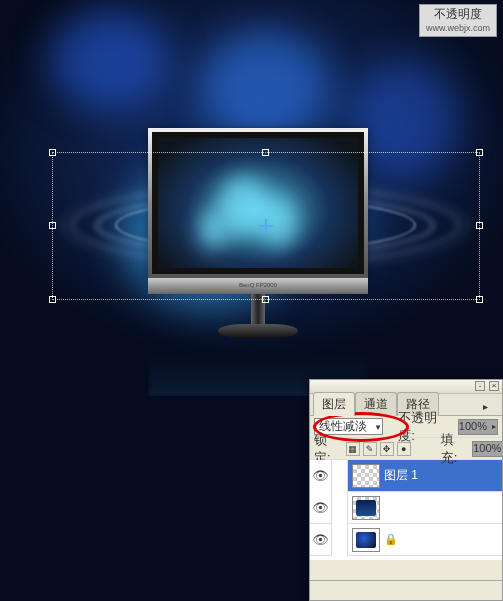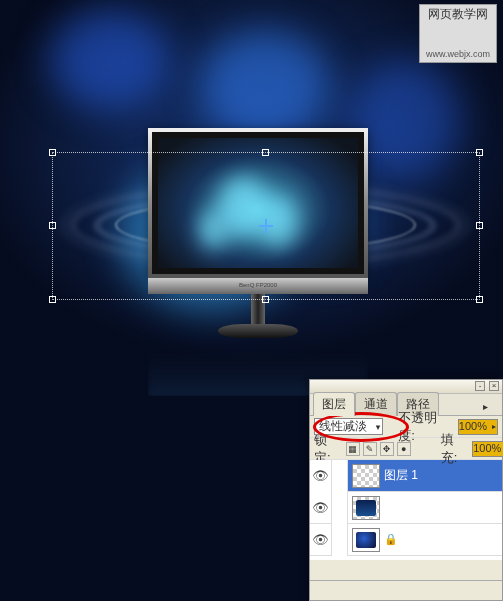--- a/index.html
+++ b/index.html
@@ -1,20 +1,20 @@
 <!DOCTYPE html>
 <html><head>
 <meta charset="utf-8">
 <style>
 * { margin: 0; padding: 0; box-sizing: border-box; }
 body { font-family: "SimSun", sans-serif; background: #0a0e1e; width: 503px; height: 601px; overflow: hidden; position: relative; }
 
 
 .watermark { position: absolute; top: 4px; right: 6px; background: #ddd; border: 1px solid #999; padding: 2px 6px; font-size: 12px; line-height: 1.3; color: #333; text-align: center; }
-.watermark .url { font-size: 9px; color: #555; margin-top: 26px; }
+.watermark .url { font-size: 9px; color: #555; }
 
 
 .canvas { position: absolute; inset: 0; background: radial-gradient(ellipse 400px 300px at 250px 150px, rgba(50,120,255,0.4), rgba(10,25,70,0.1) 70%), #050a1a; }
 
 
 .blob { position: absolute; border-radius: 50%; filter: blur(18px); }
 .b1 { left: 50px; top: 10px; width: 120px; height: 100px; background: rgba(40,100,240,0.5); }
 .b2 { left: 200px; top: 30px; width: 130px; height: 110px; background: rgba(50,130,255,0.5); }
 .b3 { left: 350px; top: 60px; width: 110px; height: 120px; background: rgba(40,100,240,0.4); }
 .b4 { left: 120px; top: 160px; width: 180px; height: 150px; background: rgba(60,180,255,0.5); }
@@ -58,21 +58,21 @@
 .panel-top { height: 14px; background: linear-gradient(#f8f6ee,#e1ddc9); border-bottom: 1px solid #bbb; display:flex; justify-content:flex-end; gap:4px; padding:0 3px; }
 .wbtn { width:10px; height:10px; margin-top:1px; border:1px solid #888; background:#e8e5d6; font-size:8px; line-height:8px; text-align:center; cursor:pointer; }
 .tabs { display:flex; height:22px; background:#e8e5d6; border-bottom:1px solid #aaa; align-items:flex-end; padding:0 3px; gap:0; }
 .tab { padding:3px 8px; font-size:12px; border:1px solid #aaa; border-bottom:none; background:#ddd9c8; border-radius:3px 3px 0 0; margin-bottom:-1px; cursor:pointer; }
 .tab.active { background:#ece9d8; position:relative; z-index:1; }
 .tabs .sp { flex:1; }
 .menubtn { width:16px; height:14px; cursor:pointer; font-size:10px; }
 .row { display:flex; align-items:center; height:22px; padding:0 4px; gap:15px; border-bottom:1px solid #ddd; }
 .blend-select { position:relative; width:84px; height:17px; border:1px solid #888; background:#fff; display:flex; align-items:center; padding:0 4px; font-size:12px; cursor:pointer; }
 .blend-select .arrow { position:absolute; right:2px; font-size:9px; }
-.pct-input { width:42px; height:16px; border:1px solid #888; background:#eab308; font-size:11px; text-align:right; padding-right:10px; position:relative; }
+.pct-input { width:42px; height:16px; border:1px solid #888; background:#a3a3a3; font-size:11px; text-align:right; padding-right:10px; position:relative; }
 .pct-input .arrow { position:absolute; right:1px; top:2px; font-size:8px; }
 .label { font-size:13px; }
 .lock-icons { display:flex; gap:3px; }
 .lock-icons span { width:14px; height:14px; border:1px solid #aaa; font-size:9px; text-align:center; line-height:12px; cursor:pointer; }
 .layers { background:#fff; height:100px; overflow:auto; }
 .layer { display:flex; align-items:center; height:32px; border-bottom:1px solid #ddd; }
 .layer.selected { background:#3d6fcd; color:#fff; }
 .eye { width:22px; height:32px; border-right:1px solid #ddd; display:flex; align-items:center; justify-content:center; cursor:pointer; font-size:13px; color:#444; }
 .layer.selected .eye { color:#444; background:#fff; }
 .linkcol { width:16px; height:32px; border-right:1px solid #ddd; background:#fff; }
@@ -125,21 +125,21 @@
     <div class="handle h-ml"></div>
     <div class="handle h-mr"></div>
     <div class="handle h-bl"></div>
     <div class="handle h-bm"></div>
     <div class="handle h-br"></div>
     <div class="center-cross"></div>
   </div>
 </div>
 
 <div class="watermark">
-  <div>网页教学网</div>
+  <div>不透明度</div>
   <div class="url">www.webjx.com</div>
 </div>
 
 <div class="panel">
   <div class="panel-top">
     <div class="wbtn">-</div>
     <div class="wbtn">×</div>
   </div>
   <div class="tabs">
     <div class="tab active">图层</div>

